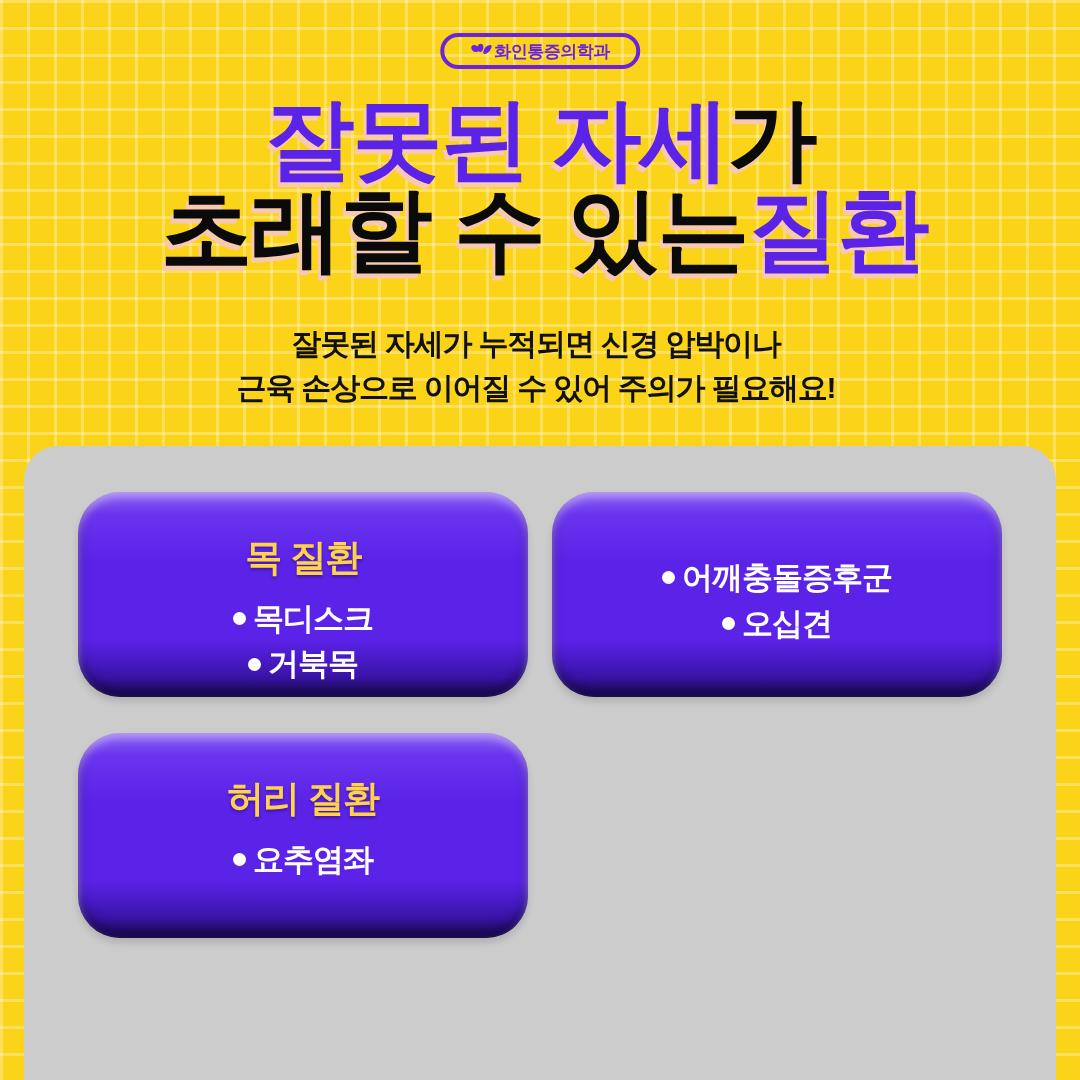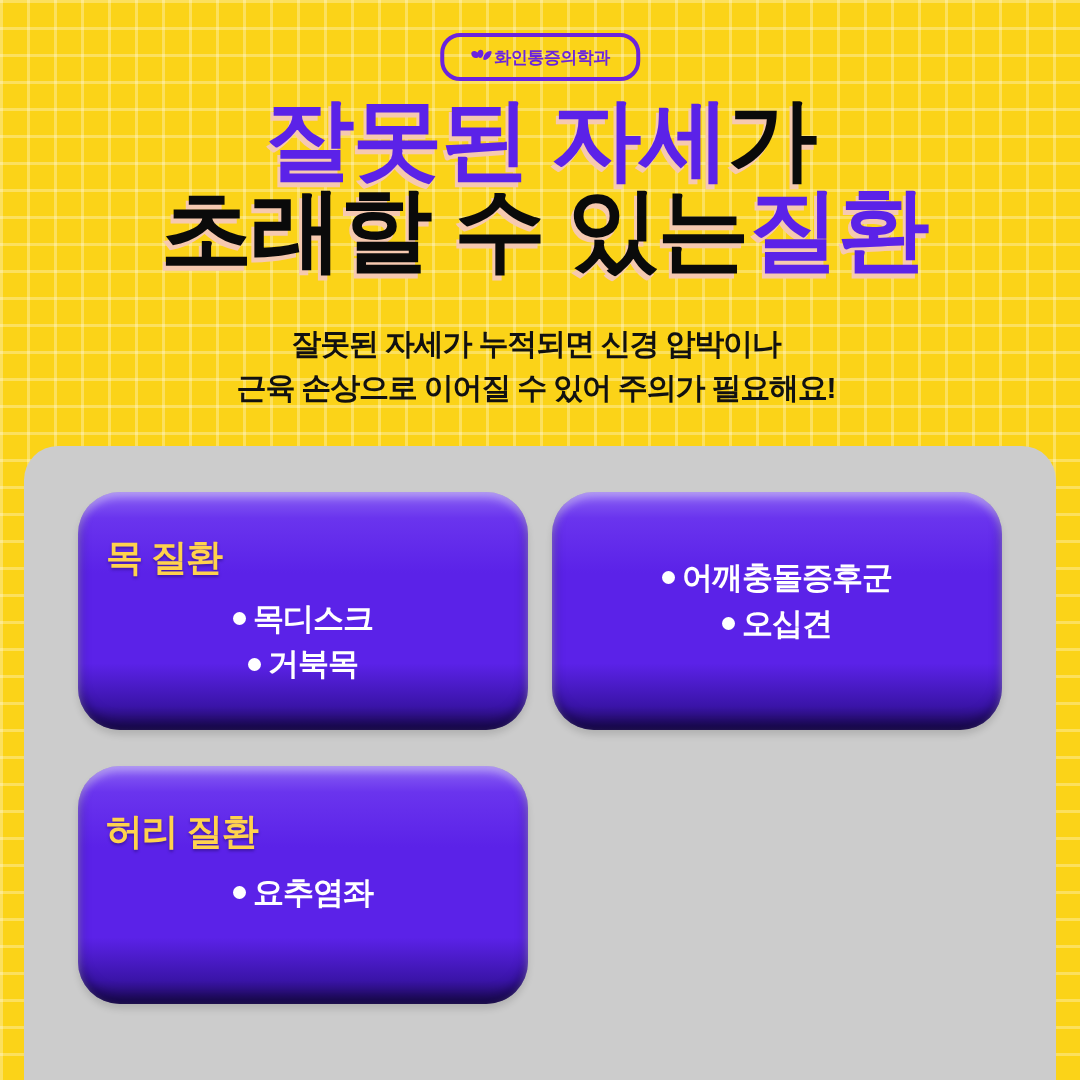--- a/index.html
+++ b/index.html
@@ -23,21 +23,21 @@
         rgba(255,255,255,0.30) 0px, rgba(255,255,255,0.30) 3px,
         rgba(255,255,255,0) 3px, rgba(255,255,255,0) 27px);
     overflow:hidden;
   }
 
   
   .badge {
     position:absolute;
     left:50%; top:33px;
     transform:translateX(-50%);
-    height:48px;
+    height:36px;
     padding:0 26px;
     display:flex; align-items:center; gap:2px;
     border:4px solid #6A23DE;
     border-radius:20px;
     background:transparent;
   }
   .badge-logo { display:block; width:22px; height:16px; flex:none; }
   .badge-text {
     font-size:17px; font-weight:bold;
     color:#6A23DE; letter-spacing:-0.5px;
@@ -92,24 +92,24 @@
     left:78px; top:492px;
     width:924px;
     display:grid;
     grid-template-columns:450px 450px;
     column-gap:24px;
     row-gap:36px;
   }
 
   .card {
     position:relative;
-    height:238px;
+    height:205px;
     border-radius:42px;
     padding:46px 28px 0;
-    text-align:left;
+    text-align:center;
     background:
       linear-gradient(to bottom,
         #8A62F4 0%,
         #6A34EE 11%,
         #5B22E8 34%,
         #5B22E8 72%,
         #3A14A8 90%,
         #1C0A52 100%);
     box-shadow:
       inset 0 5px 9px rgba(255,255,255,0.42),

